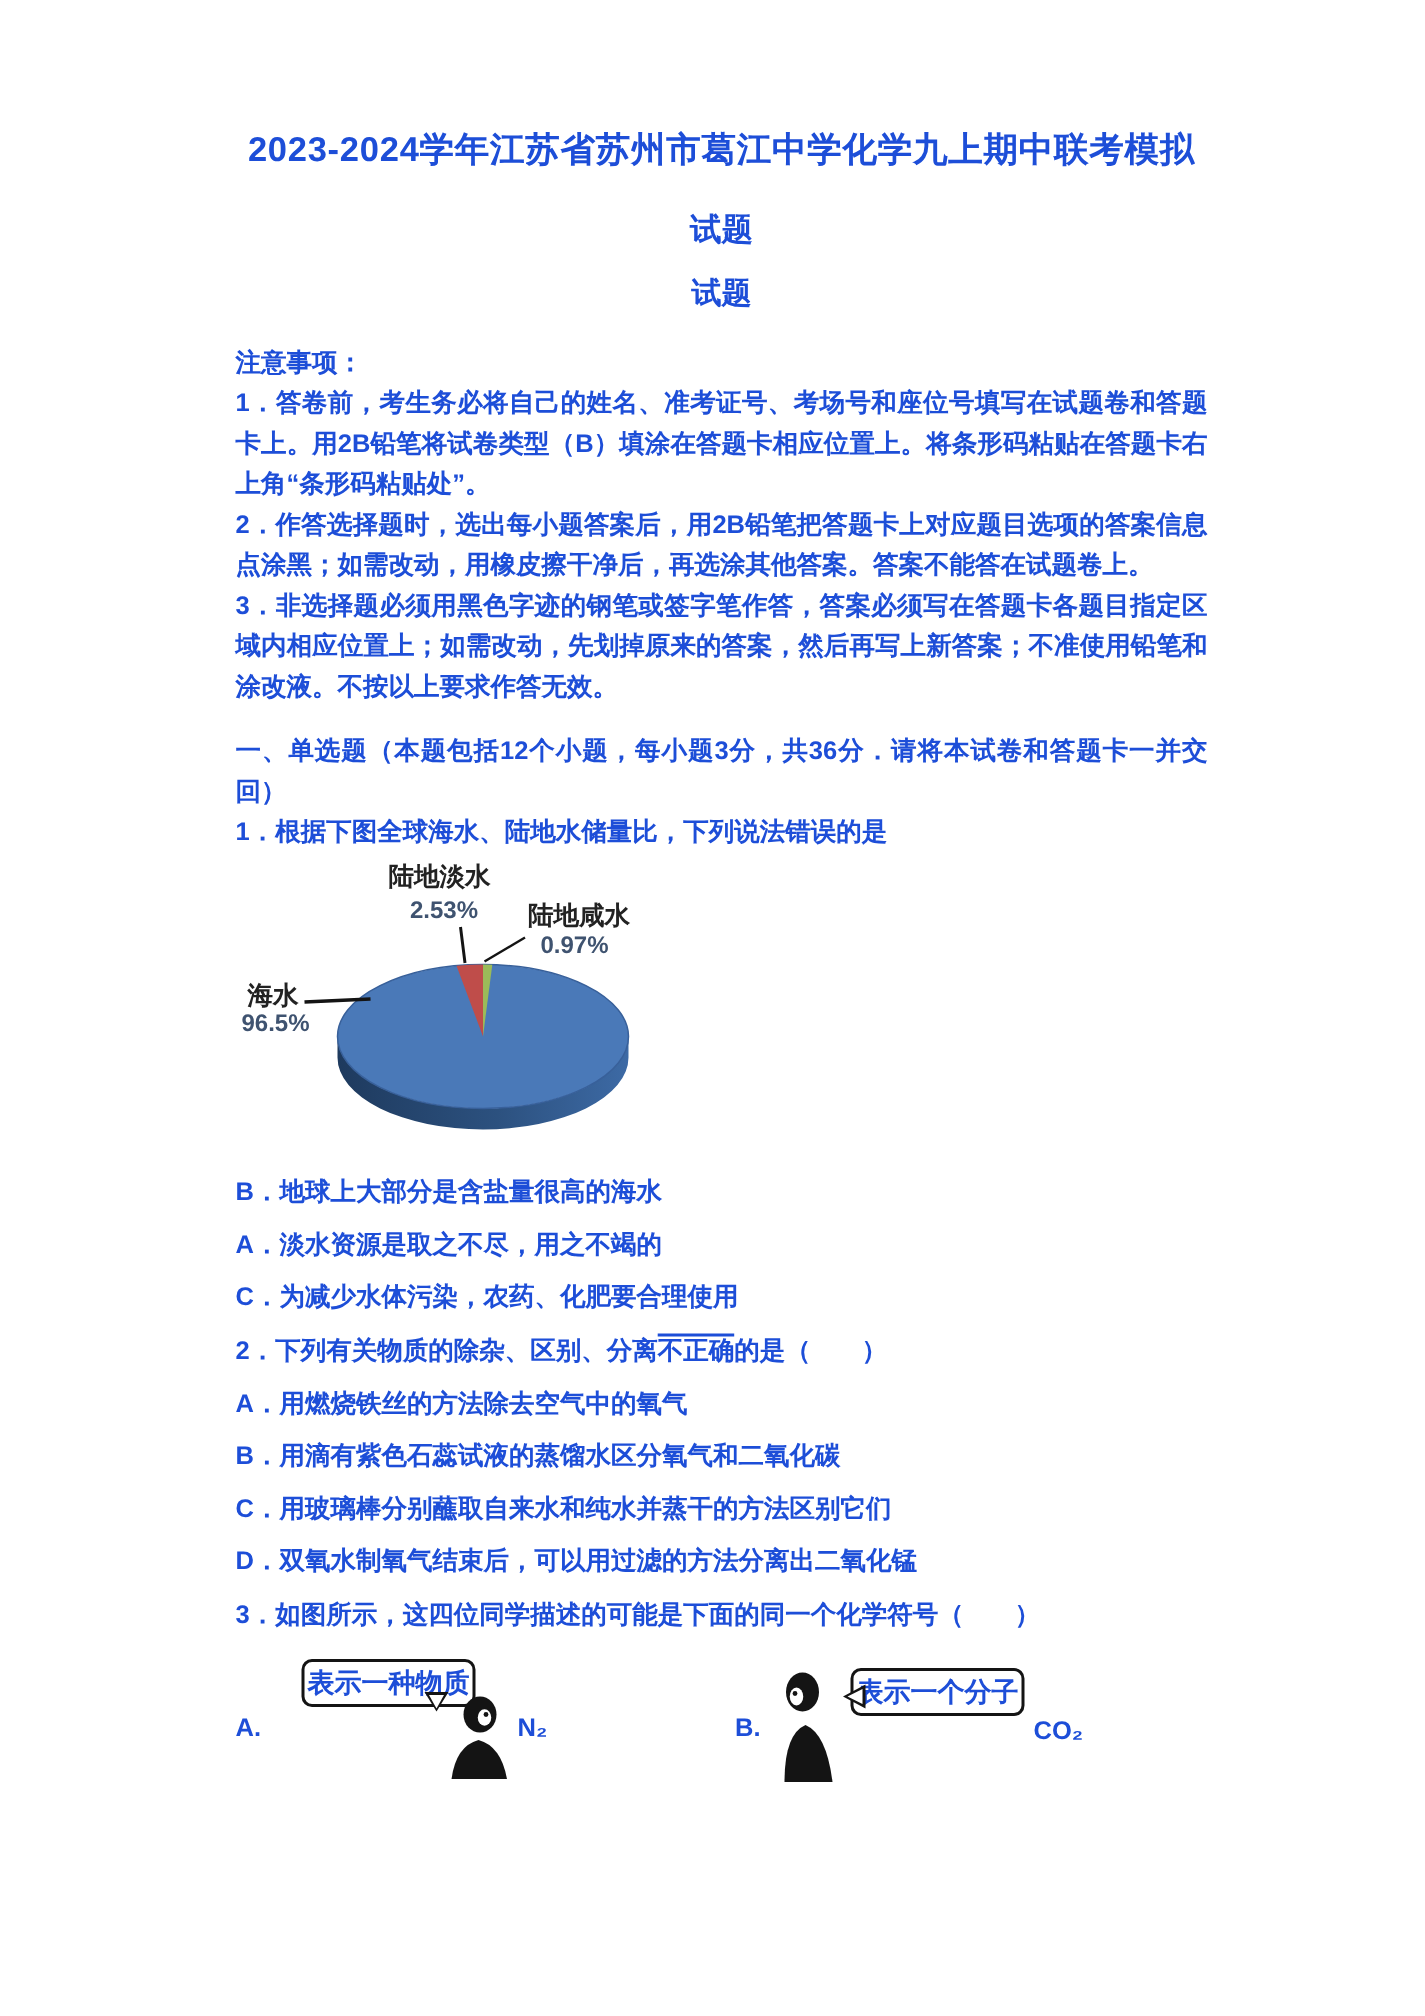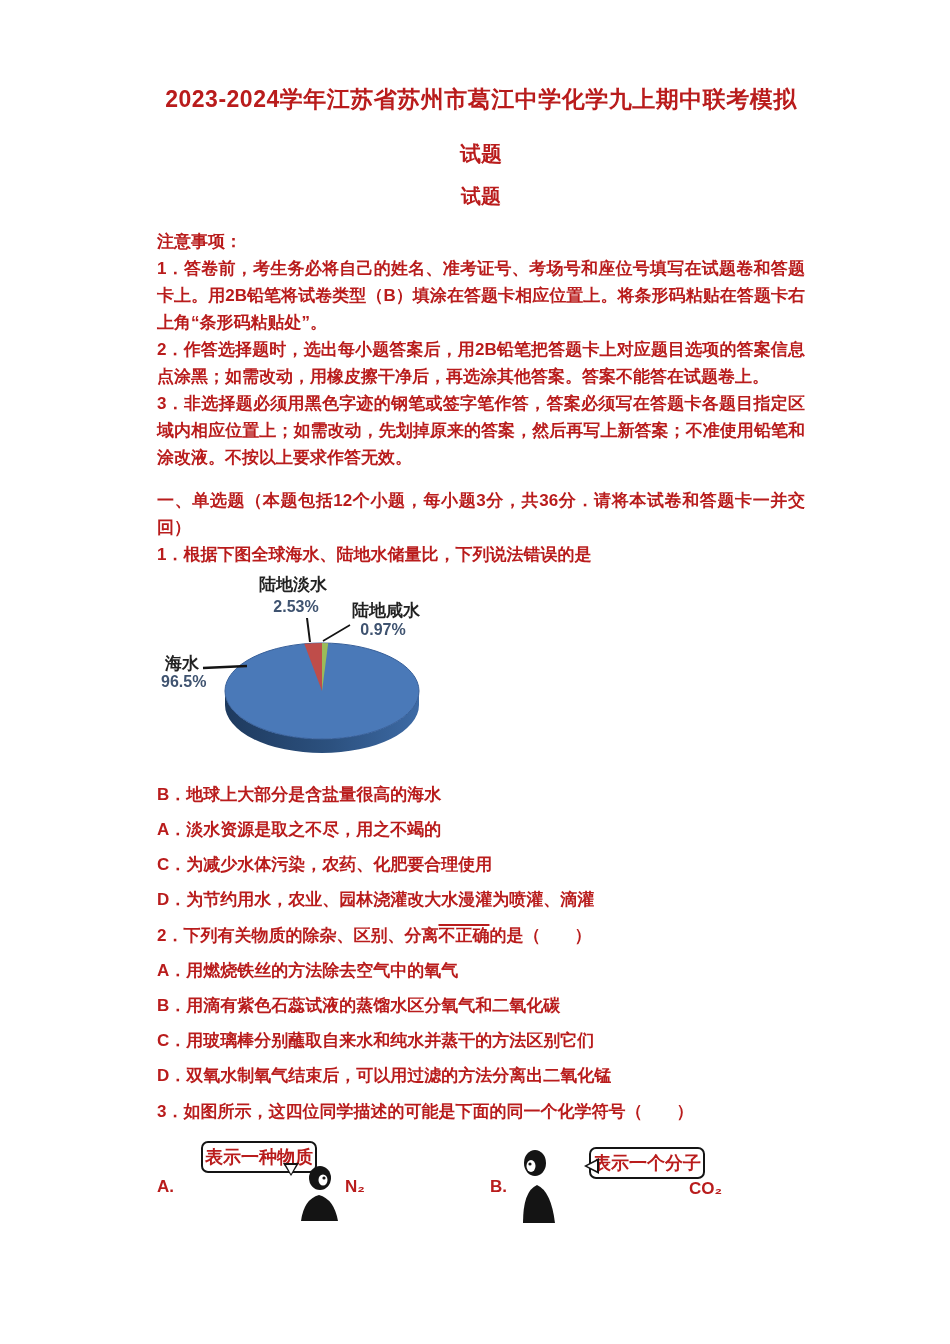--- a/index.html
+++ b/index.html
@@ -1,20 +1,20 @@
 <!DOCTYPE html>
 <html><head>
 <meta charset="utf-8">
 <style>
   html,body { margin:0; padding:0; background:#ffffff; }
   .page {
     position:relative; width:950px; height:1344px; margin:0 auto;
     background:#ffffff; overflow:hidden;
     font-family:"Liberation Sans","DejaVu Sans",sans-serif;
-    font-weight:700; color:#b91c1c;
+    font-weight:700; color:#1d4ed8;
   }
   .content { position:absolute; left:157px; top:0; width:648px; padding-top:84px; }
 
   .doc-title { margin:0; font-size:23px; line-height:30px; text-align:center; letter-spacing:0.5px; }
   .doc-subtitle { margin:26px 0 0 0; font-size:21px; line-height:28px; text-align:center; }
   .doc-subtitle2 { margin:14px 0 0 0; font-size:20px; line-height:28px; text-align:center; }
 
   .notice-heading { margin:18px 0 0 0; font-size:17px; line-height:27px; }
   .notice-item { margin:0; font-size:17px; line-height:27px; text-align:justify; }
 
@@ -90,21 +90,20 @@
         <text x="227" y="44" font-size="17" text-anchor="middle" fill="#222222">陆地咸水</text>
         <text x="224" y="63" font-size="16" text-anchor="middle" fill="#3f5370">0.97%</text>
         <text x="6" y="97" font-size="17" fill="#222222">海水</text>
         <text x="2" y="115" font-size="16" fill="#3f5370">96.5%</text>
       </svg>
     </div>
 
     <p class="option">B．地球上大部分是含盐量很高的海水</p>
     <p class="option">A．淡水资源是取之不尽，用之不竭的</p>
     <p class="option">C．为减少水体污染，农药、化肥要合理使用</p>
-    <p class="option">D．为节约用水，农业、园林浇灌改大水漫灌为喷灌、滴灌</p>
 
     <p class="stem stem-gap"><span>2．下列有关物质的除杂、区别、分离</span><span class="overline-emph">不正确</span><span>的是（　　）</span></p>
 
     <p class="option" style="margin-top:9px">A．用燃烧铁丝的方法除去空气中的氧气</p>
     <p class="option">B．用滴有紫色石蕊试液的蒸馏水区分氧气和二氧化碳</p>
     <p class="option">C．用玻璃棒分别蘸取自来水和纯水并蒸干的方法区别它们</p>
     <p class="option">D．双氧水制氧气结束后，可以用过滤的方法分离出二氧化锰</p>
 
     <p class="stem stem-gap">3．如图所示，这四位同学描述的可能是下面的同一个化学符号（　　）</p>
 
@@ -124,21 +123,21 @@
       </svg>
       <span class="fig3-formula" style="left:188px; top:44px;">N₂</span>
 
       <span class="fig3-label" style="left:333px; top:44px;">B.</span>
       <svg class="person" style="left:360px; top:16px;" width="44" height="74" viewBox="0 0 44 74">
         <ellipse cx="18" cy="14" rx="11" ry="13" fill="#141414"></ellipse>
         <ellipse cx="14" cy="17" rx="4.5" ry="6" fill="#ffffff"></ellipse>
         <circle cx="13" cy="15" r="1.6" fill="#141414"></circle>
         <path d="M6,74 Q6,42 20,36 Q34,42 38,74 Z" fill="#141414"></path>
       </svg>
-      <div class="bubble" style="left:432px; top:14px;">
+      <div class="bubble" style="left:410px; top:14px;">
         <span>表示一个分子</span>
         <span class="tail-left-outer"></span>
         <span class="tail-left-inner"></span>
       </div>
       <span class="fig3-formula" style="left:532px; top:46px;">CO₂</span>
     </div>
 
   </div>
 </div>
 

